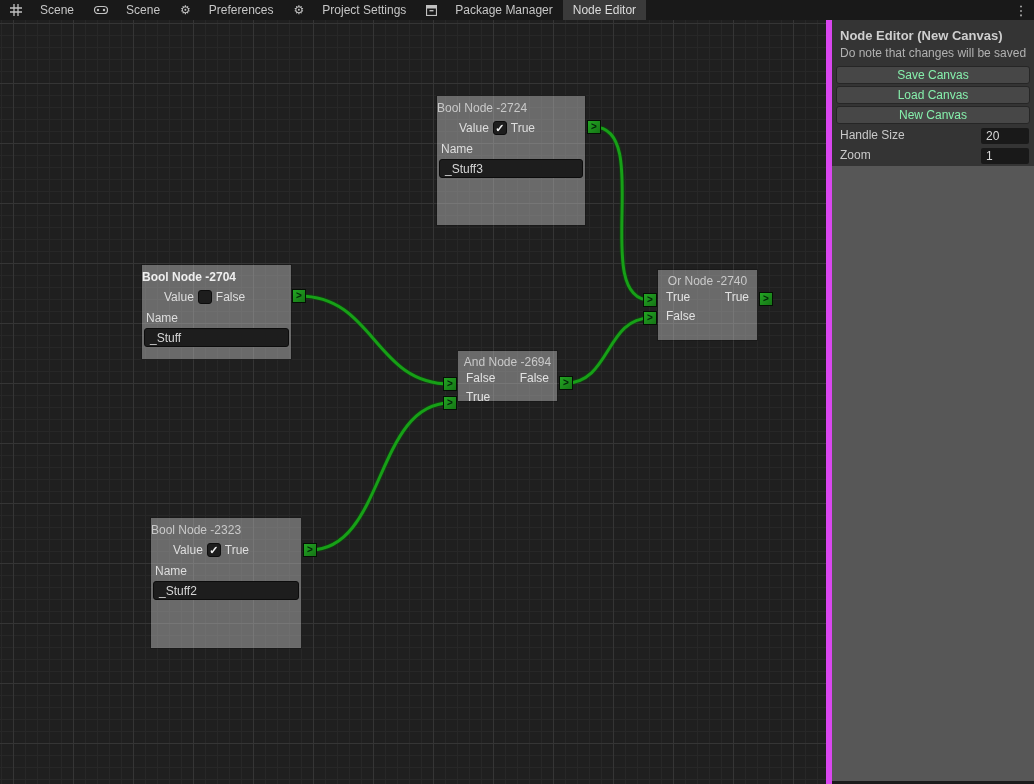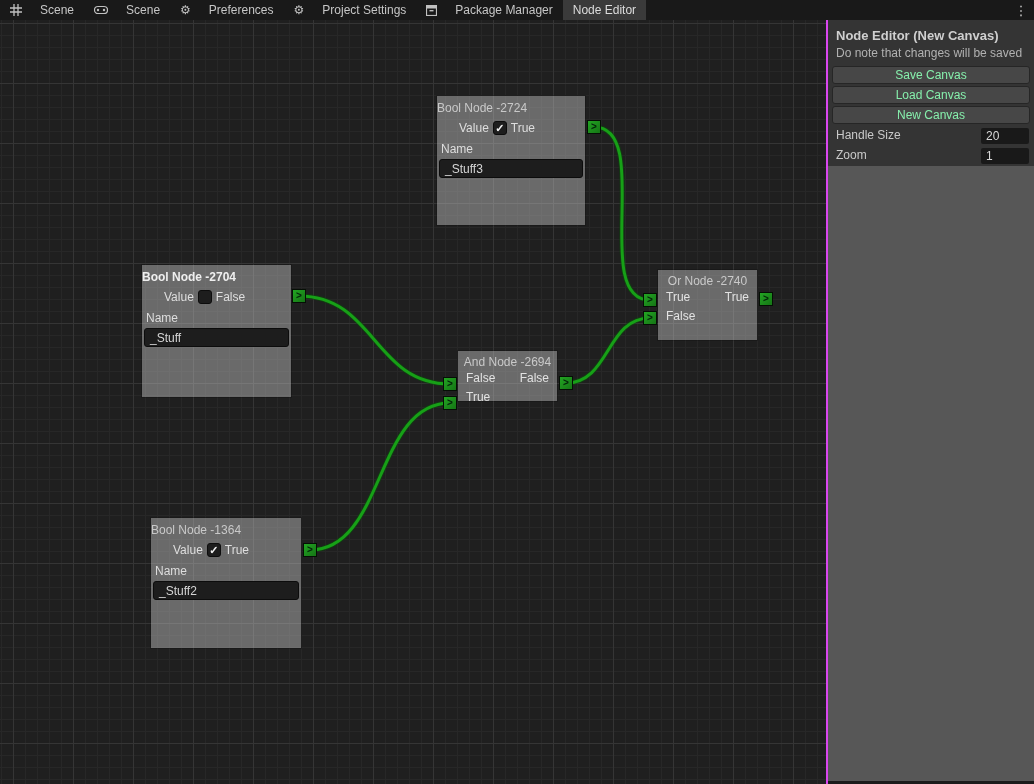--- a/index.html
+++ b/index.html
@@ -47,21 +47,21 @@
   .gate-row .out { margin-left:auto; padding-right:8px; }
   .gate-title { font-size:12px; color:#c9c9c9; text-align:center; padding-top:4px; height:17px; }
 
   .handle { position:absolute; width:14px; height:14px;
             background:linear-gradient(135deg,#23a523,#157515); border:1px solid #050f05;
             display:flex; align-items:center; justify-content:center;
             color:#04230a; font-size:10px; font-weight:bold; line-height:1; z-index:10; }
 
   
   .sidepanel { position:absolute; left:826px; top:20px; width:208px; height:764px;
-               background:#575757; border-left:2px solid #d946ef; z-index:20; }
+               background:#575757; border-left:6px solid #d946ef; z-index:20; }
   .panel-head { background:#343434; padding:4px 4px 6px 4px; height:146px; overflow:hidden; }
   .panel-title { color:#cfcfcf; font-size:13px; font-weight:bold; padding:4px 4px 2px 4px;
                  white-space:nowrap; }
   .panel-note { color:#b2b2b2; font-size:12px; padding:1px 0 4px 4px; white-space:nowrap;
                 overflow:hidden; }
   .panel-btn { display:block; width:100%; height:18px; margin-top:2px; background:#474747;
                border:1px solid #262626; border-radius:3px; color:#86efac; font-size:12px;
                font-family:"Liberation Sans", sans-serif; text-align:center; line-height:15px; }
   .field-row { display:flex; align-items:flex-start; margin-top:4px; padding:0 1px 0 4px; height:16px; }
   .field-row .flabel { color:#c9c9c9; font-size:12px; }
@@ -140,33 +140,33 @@
     <div class="node-title">Bool Node -2724</div>
     <div class="value-row">
       <span class="lbl">Value</span>
       <span class="checkbox">✓</span>
       <span class="lbl">True</span>
     </div>
     <div class="name-lbl">Name</div>
     <div class="name-field">_Stuff3</div>
   </div>
 
-  <div class="node" style="left:142px; top:245px; width:149px; height:132px;">
+  <div class="node" style="left:142px; top:245px; width:149px; height:94px;">
     <div class="node-title selected">Bool Node -2704</div>
     <div class="value-row">
       <span class="lbl">Value</span>
       <span class="checkbox"></span>
       <span class="lbl">False</span>
     </div>
     <div class="name-lbl">Name</div>
     <div class="name-field">_Stuff</div>
   </div>
 
   <div class="node" style="left:151px; top:498px; width:150px; height:130px;">
-    <div class="node-title">Bool Node -1364</div>
+    <div class="node-title">Bool Node -2323</div>
     <div class="value-row">
       <span class="lbl">Value</span>
       <span class="checkbox">✓</span>
       <span class="lbl">True</span>
     </div>
     <div class="name-lbl">Name</div>
     <div class="name-field">_Stuff2</div>
   </div>
 
   <div class="node" style="left:458px; top:331px; width:99px; height:50px;">

